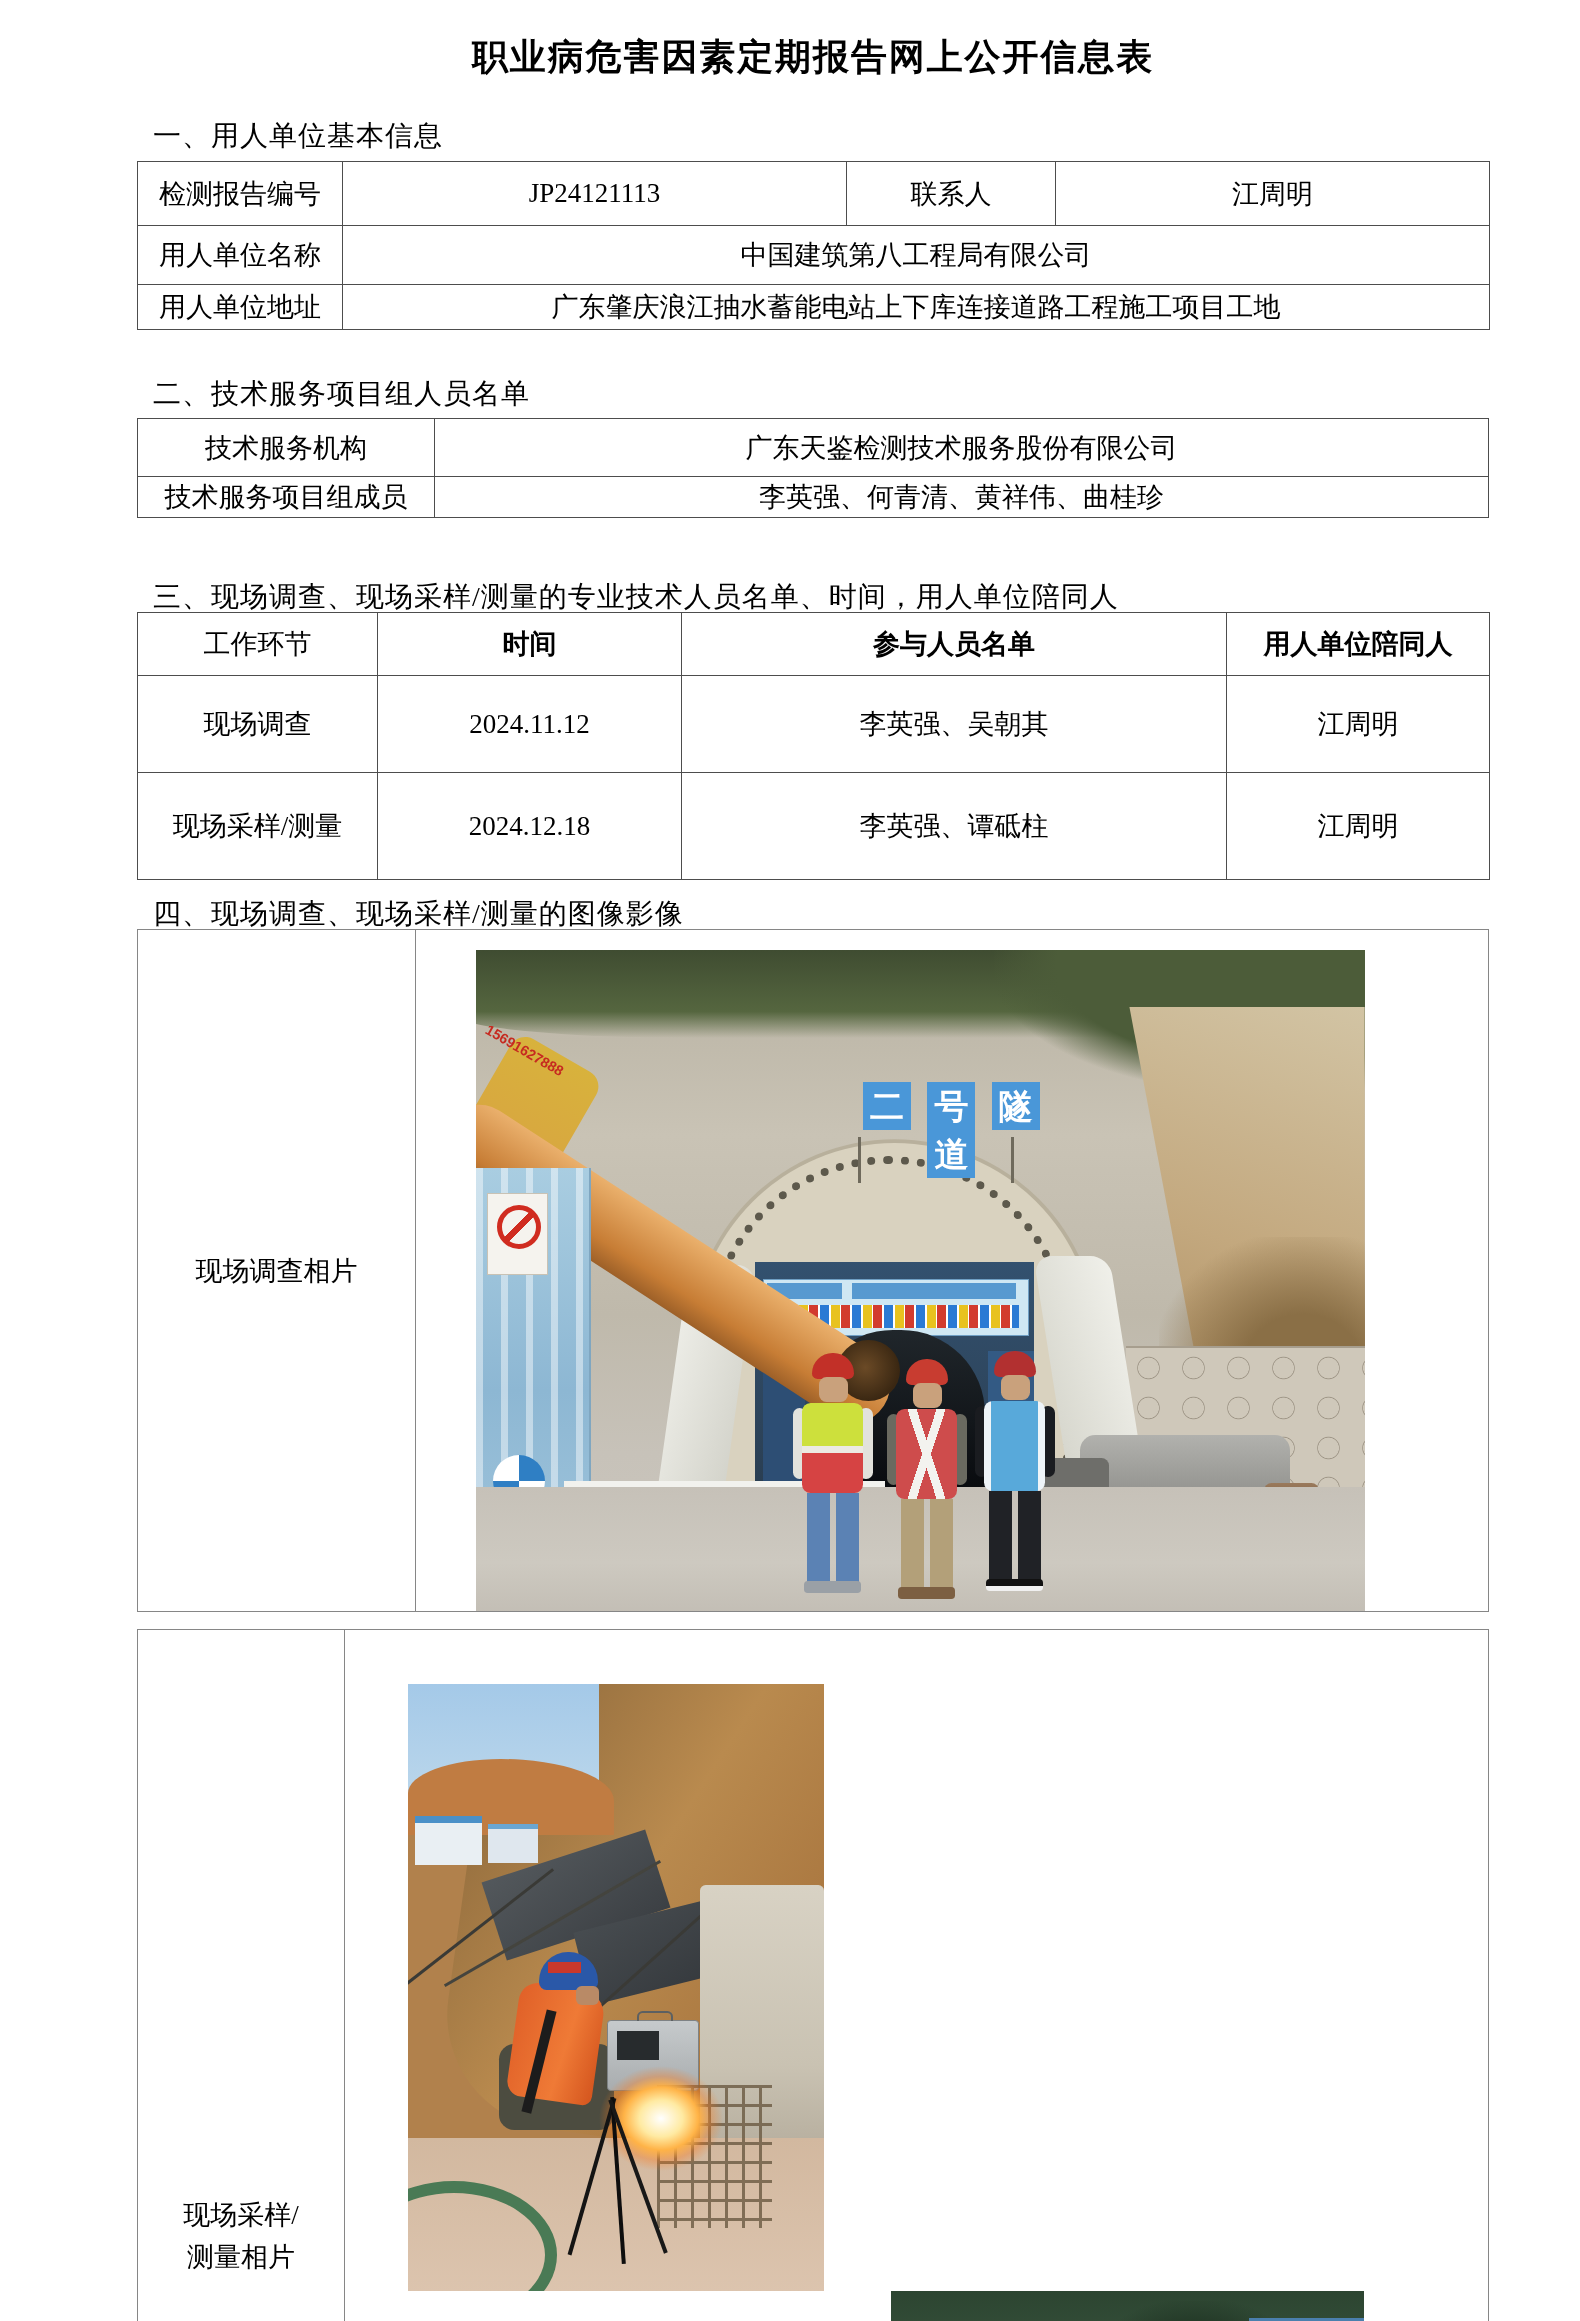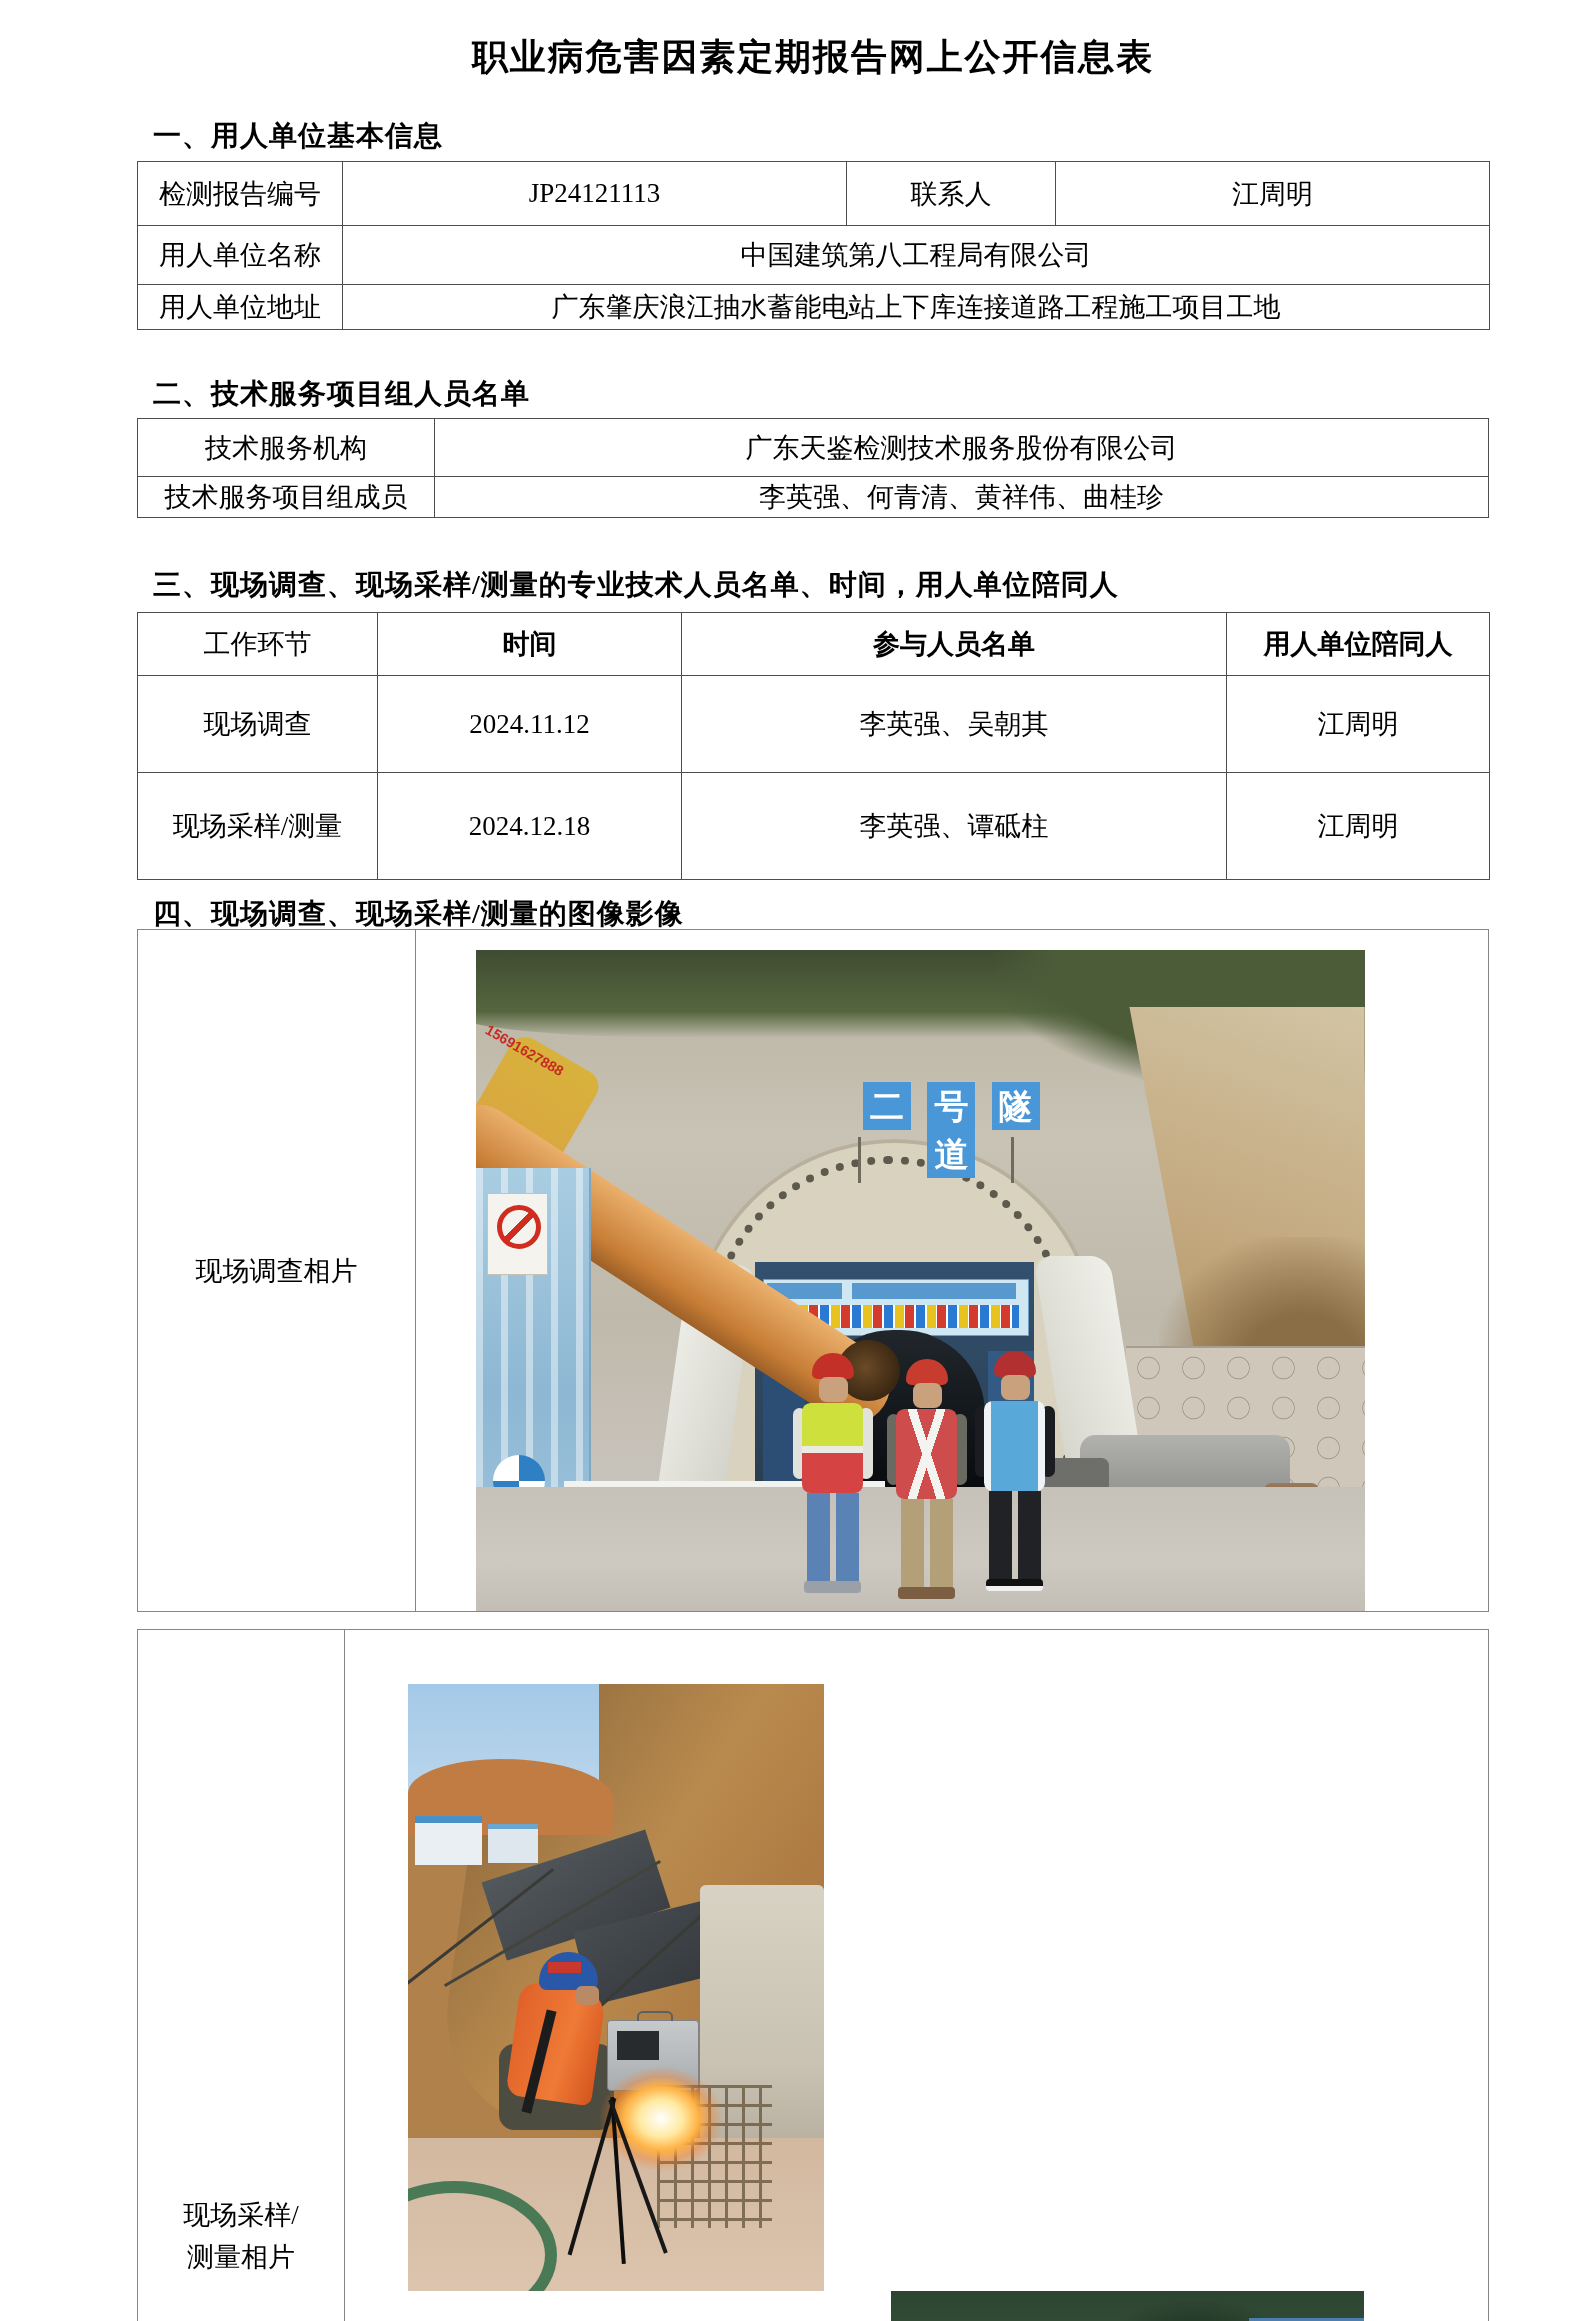--- a/index.html
+++ b/index.html
@@ -6,21 +6,21 @@
   body{
     width:1580px;height:2322px;background:#ffffff;position:relative;overflow:hidden;
     font-family:"Liberation Serif","DejaVu Serif",serif;color:#000;
   }
   .abs{position:absolute;}
   .doc-title{
     left:137px;top:32.5px;width:1352px;text-align:center;
     font-size:36px;font-weight:bold;letter-spacing:1.9px;
   }
   .sec-heading{
-    left:153px;width:1338px;font-size:28px;font-weight:bold;letter-spacing:1px;
+    left:153px;width:1338px;font-size:28px;font-weight:normal;letter-spacing:1px;
   }
   table.grid{
     border-collapse:collapse;table-layout:fixed;width:1352px;
   }
   table.grid td,table.grid th{
     border:1.9px solid #4d4d4d;font-size:27px;font-weight:normal;
     text-align:center;vertical-align:middle;padding:0 5.7px;overflow:hidden;
   }
   td.lbl{font-weight:bold;text-align:left;padding-left:25px;}
   table.photo-tbl td{border:1.9px solid #868686;}
@@ -187,21 +187,21 @@
     <td class="lbl">技术服务机构</td>
     <td>广东天鉴检测技术服务股份有限公司</td>
   </tr>
   <tr style="height:41px">
     <td class="lbl">技术服务项目组成员</td>
     <td>李英强、何青清、黄祥伟、曲桂珍</td>
   </tr>
 </tbody>
   </table>
 
-<div class="abs sec-heading" style="top:566px;">三、现场调查、现场采样/测量的专业技术人员名单、时间，用人单位陪同人</div>
+<div class="abs sec-heading" style="top:578px;">三、现场调查、现场采样/测量的专业技术人员名单、时间，用人单位陪同人</div>
 <table class="grid abs" style="left:137px;top:612px;">
   <colgroup>
       <col style="width:240px">
       <col style="width:304px">
       <col style="width:545px">
       <col style="width:263px">
     </colgroup>
   <tbody>
       <tr style="height:63px">
     <td class="lbl">工作环节</td>

